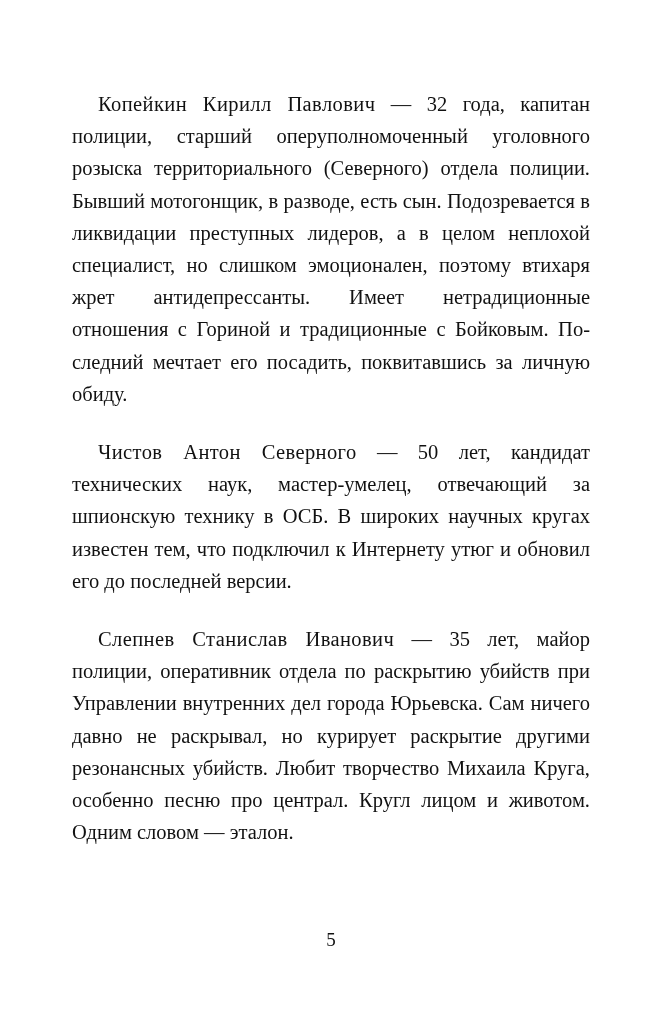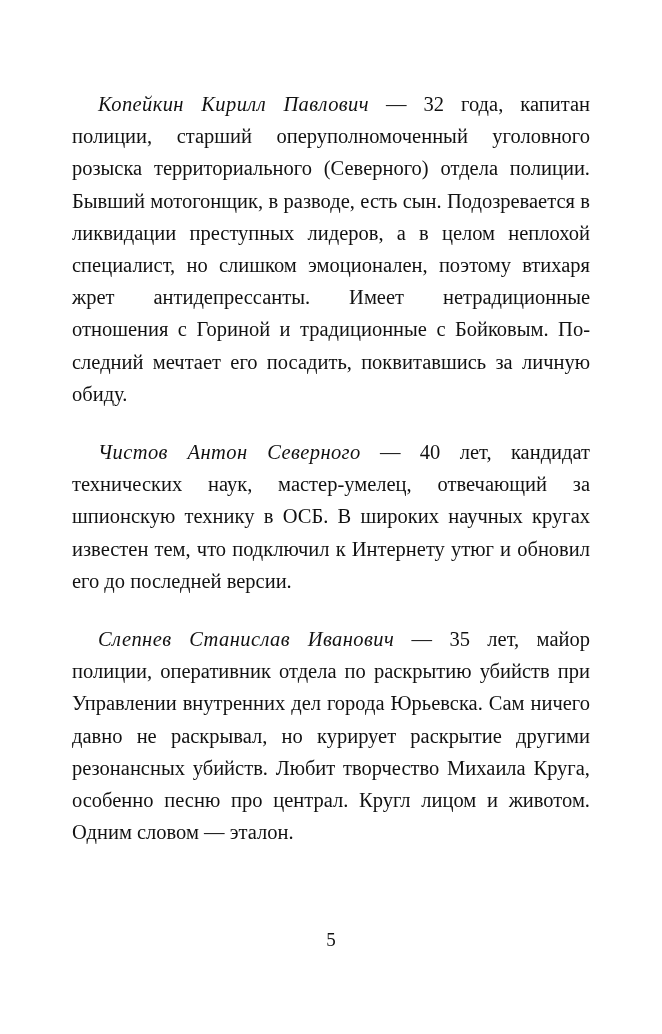--- a/index.html
+++ b/index.html
@@ -33,21 +33,20 @@
     hyphens: manual;
   }
   .para:last-of-type {
     margin-bottom: 12px;
   }
   .para .indent {
     display: inline-block;
     width: 26px;
   }
   .name {
-    font-style: italic;
     letter-spacing: 0.4px;
   }
   .folio {
     position: absolute;
     left: 0;
     right: 0;
     top: 928px;
     text-align: center;
     font-size: 19px;
     line-height: 24px;
@@ -57,21 +56,21 @@
 <body>
 
 <div class="page">
   <div class="content">
 
     <p class="para">
       <span class="indent"></span><span class="name">Копейкин Кирилл Павлович</span><span> — 32 года, ка­питан полиции, старший оперуполномочен­ный уголовного розыска территориального (Северного) отдела полиции. Бывший мото­гонщик, в разводе, есть сын. Подозревается в ликвидации преступных лидеров, а в целом неплохой специалист, но слишком эмоцио­нален, поэтому втихаря жрет антидепрес­санты. Имеет нетрадиционные отношения с Гориной и традиционные с Бойковым. По­следний мечтает его посадить, поквитав­шись за личную обиду.</span>
     </p>
 
     <p class="para">
-      <span class="indent"></span><span class="name">Чистов Антон Северного</span><span> — 40 лет, кандидат технических наук, мастер-умелец, отвечаю­щий за шпионскую технику в ОСБ. В широких научных кругах известен тем, что подключил к Интернету утюг и обновил его до последней версии.</span>
+      <span class="indent"></span><span class="name">Чистов Антон Северного</span><span> — 50 лет, кандидат технических наук, мастер-умелец, отвечаю­щий за шпионскую технику в ОСБ. В широких научных кругах известен тем, что подключил к Интернету утюг и обновил его до последней версии.</span>
     </p>
 
     <p class="para">
       <span class="indent"></span><span class="name">Слепнев Станислав Иванович</span><span> — 35 лет, майор полиции, оперативник отдела по рас­крытию убийств при Управлении внутрен­них дел города Юрьевска. Сам ничего давно не раскрывал, но курирует раскрытие други­ми резонансных убийств. Любит творчество Михаила Круга, особенно песню про цент­рал. Кругл лицом и животом. Одним сло­вом — эталон.</span>
     </p>
 
   </div>
 
   <div class="folio">5</div>
 </div>

